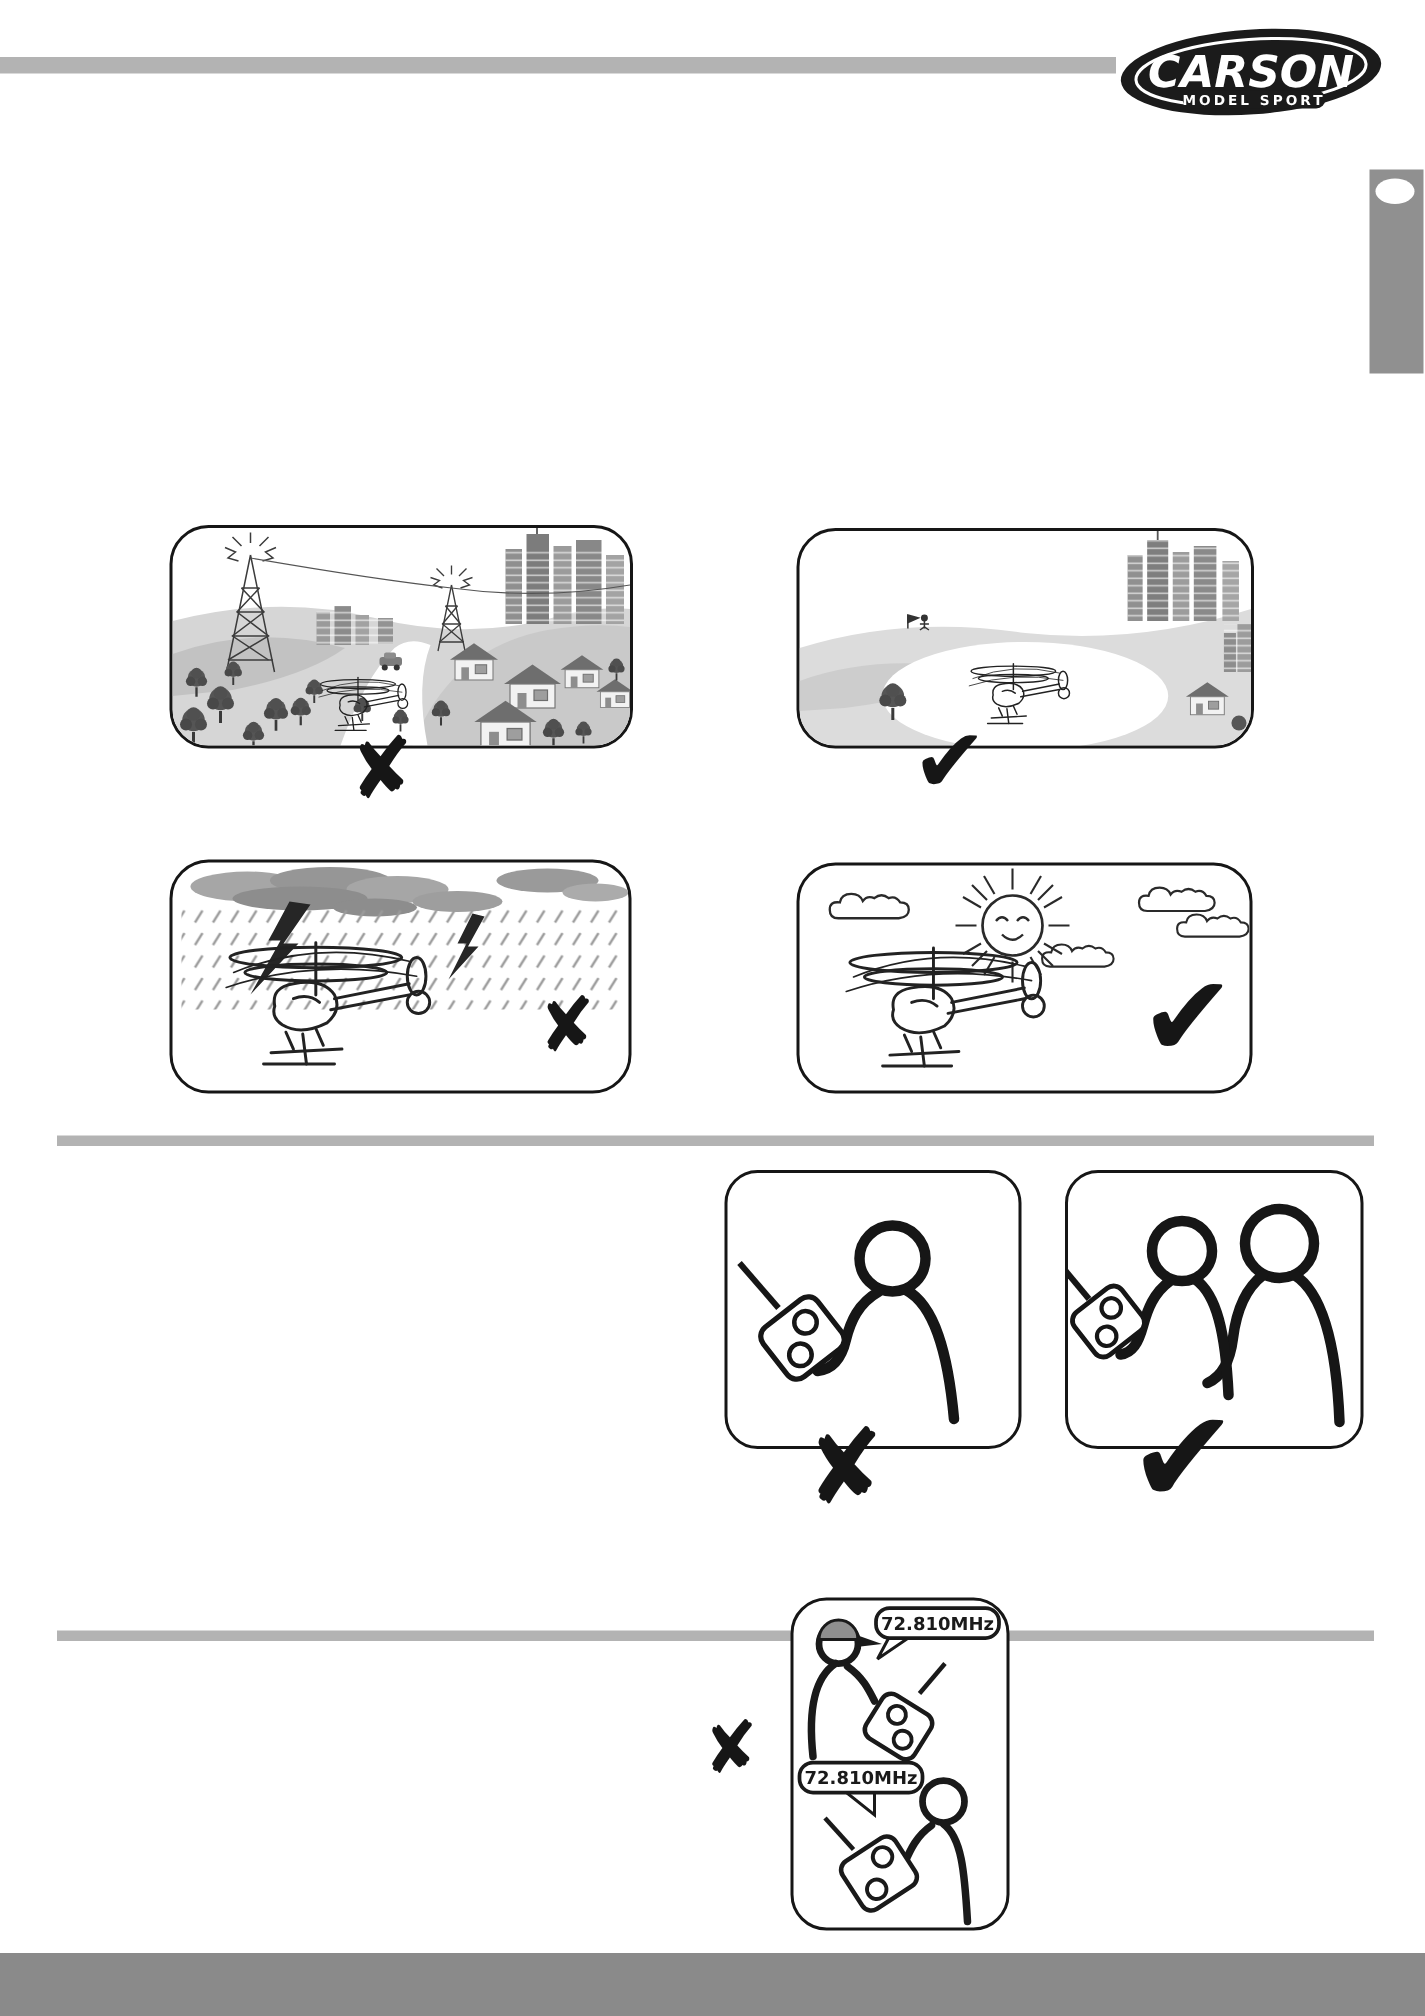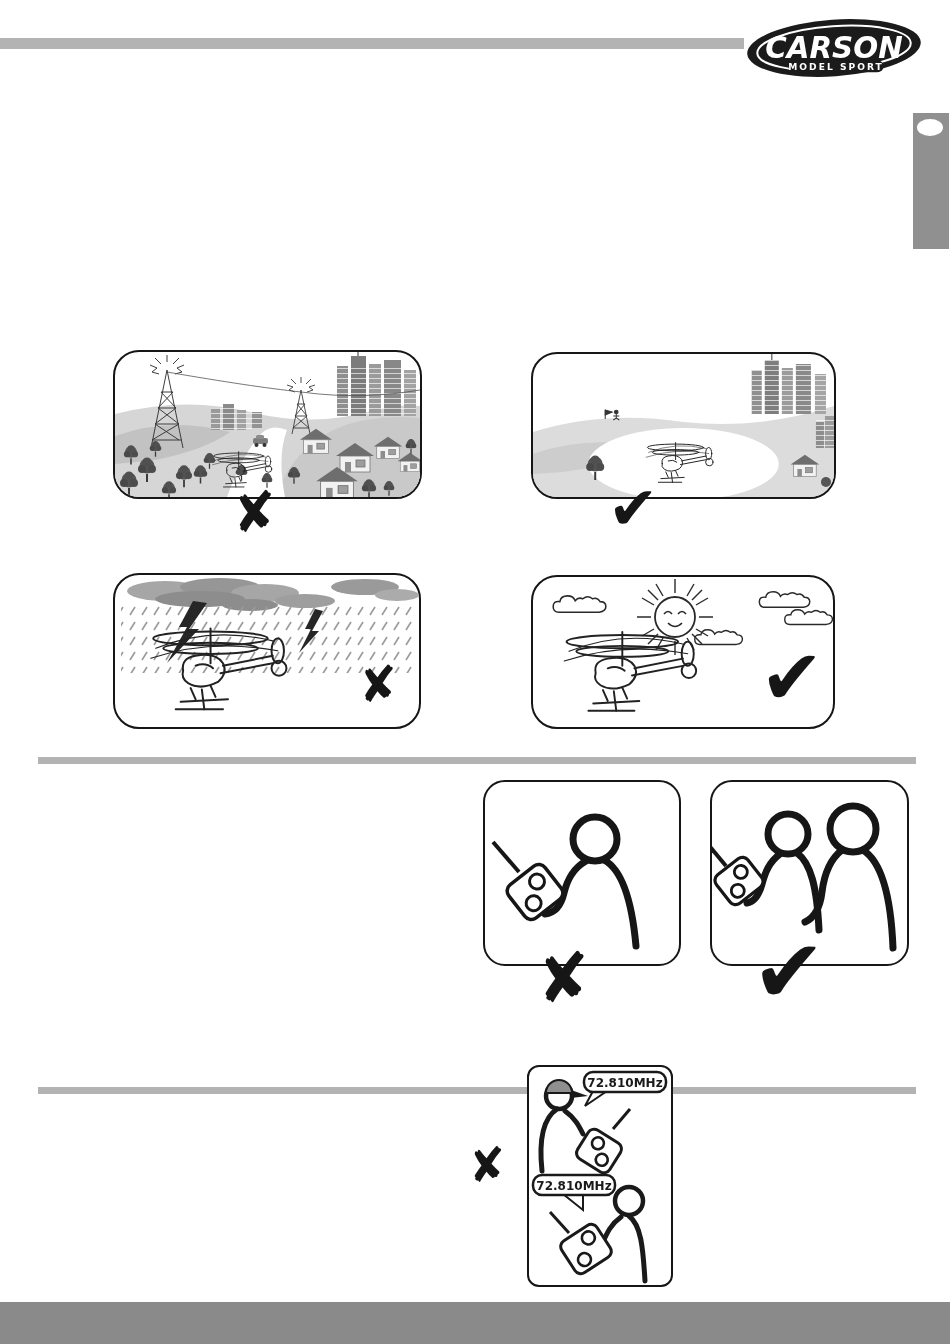--- a/index.html
+++ b/index.html
@@ -15,21 +15,21 @@
   .side-tab .oval{position:absolute;left:4px;top:6px;width:26px;height:17px;border-radius:50%;background:#fff;}
   .logo{position:absolute;left:744px;top:16px;width:180px;height:64px;}
   .panel{position:absolute;border:2.2px solid #161616;border-radius:26px;overflow:hidden;background:#fff;}
   .panel svg{display:block;width:100%;height:100%;}
   .p-city{left:113px;top:350px;width:305px;height:145px;}
   .p-field{left:531px;top:352px;width:301px;height:143px;}
   .p-storm{left:113px;top:573px;width:304px;height:152px;}
   .p-sun{left:531px;top:575px;width:300px;height:150px;}
   .p-solo{left:483px;top:780px;width:194px;height:182px;border-radius:22px;border-width:2.4px;}
   .p-duo{left:710px;top:780px;width:195px;height:182px;border-radius:22px;border-width:2.4px;}
-  .p-freq{left:527px;top:1065px;width:142px;height:218px;border-radius:12px;border-width:2.4px;z-index:5;}
+  .p-freq{left:527px;top:1065px;width:142px;height:218px;border-radius:24px;border-width:2.4px;z-index:5;}
   .mark{position:absolute;color:#161616;font-weight:bold;line-height:1;z-index:6;
         font-family:"DejaVu Sans",sans-serif;}
   .m-cross-city{left:232px;top:486px;font-size:54px;transform:rotate(-6deg);}
   .m-check-field{left:608px;top:478px;font-size:60px;}
   .m-cross-storm{left:358px;top:660px;font-size:48px;transform:rotate(-6deg);}
   .m-check-sun{left:760px;top:640px;font-size:76px;}
   .m-cross-solo{left:536px;top:946px;font-size:66px;transform:rotate(-6deg);}
   .m-check-duo{left:752px;top:928px;font-size:88px;}
   .m-cross-freq{left:468px;top:1142px;font-size:46px;transform:rotate(-6deg);}
 </style>

